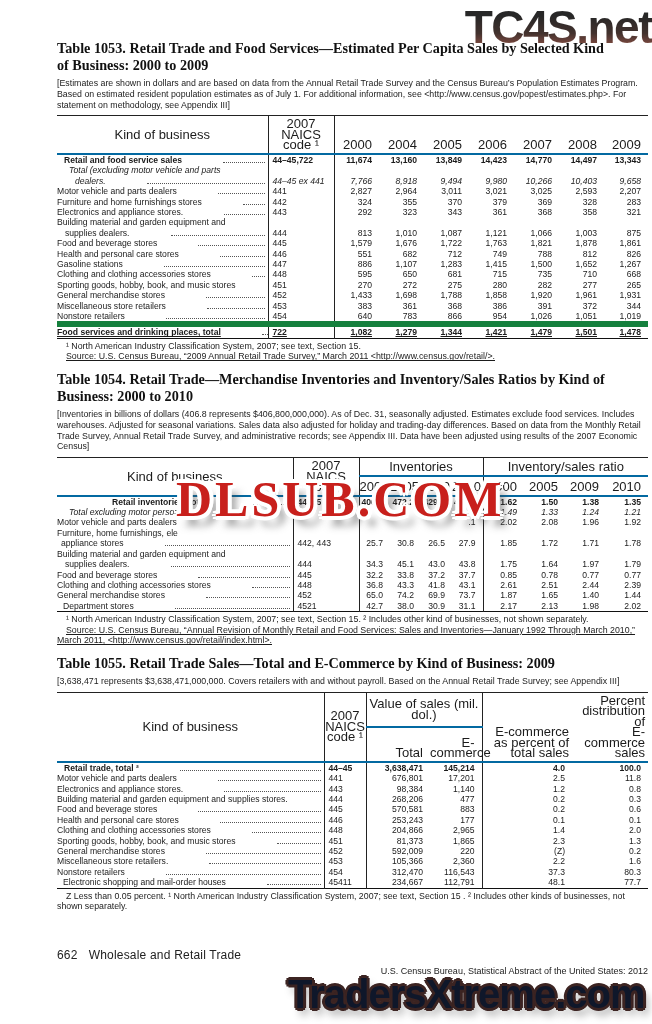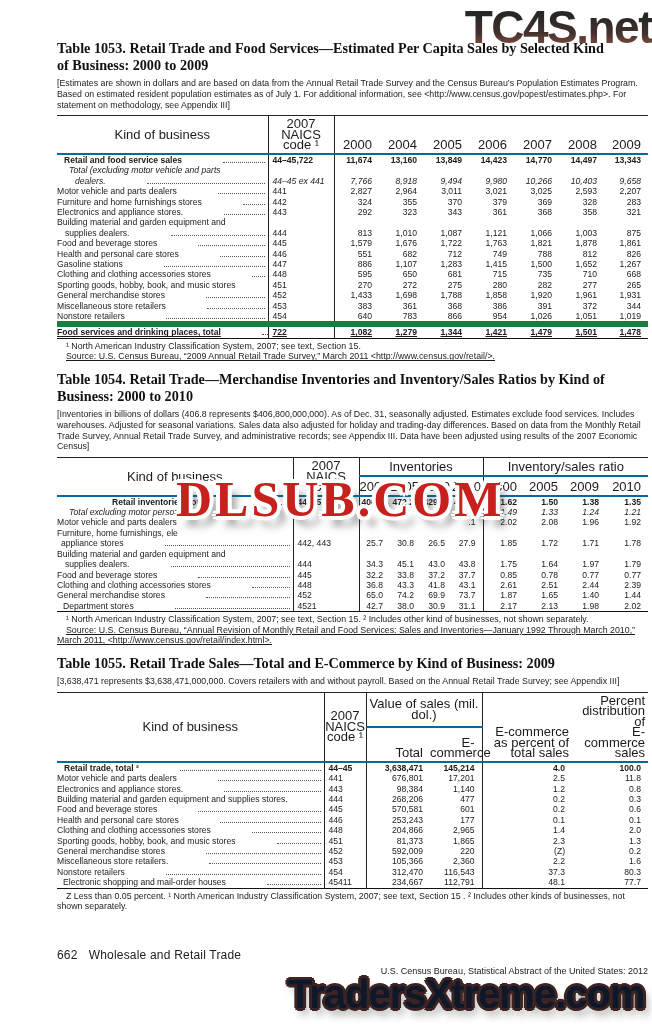--- a/index.html
+++ b/index.html
@@ -688,21 +688,21 @@
           </tr>
           <tr class="p">
             <td>
               <div class="labwrap">
                 <span class="lbl">Food and beverage stores</span>
                 <span class="leader"></span>
               </div>
             </td>
             <td class="naics">445</td>
             <td class="val">570,581</td>
-            <td class="val gend">601</td>
+            <td class="val gend">883</td>
             <td class="val">0.2</td>
             <td class="val">0.6</td>
           </tr>
           <tr class="p">
             <td>
               <div class="labwrap">
                 <span class="lbl">Health and personal care stores</span>
                 <span class="leader"></span>
               </div>
             </td>

